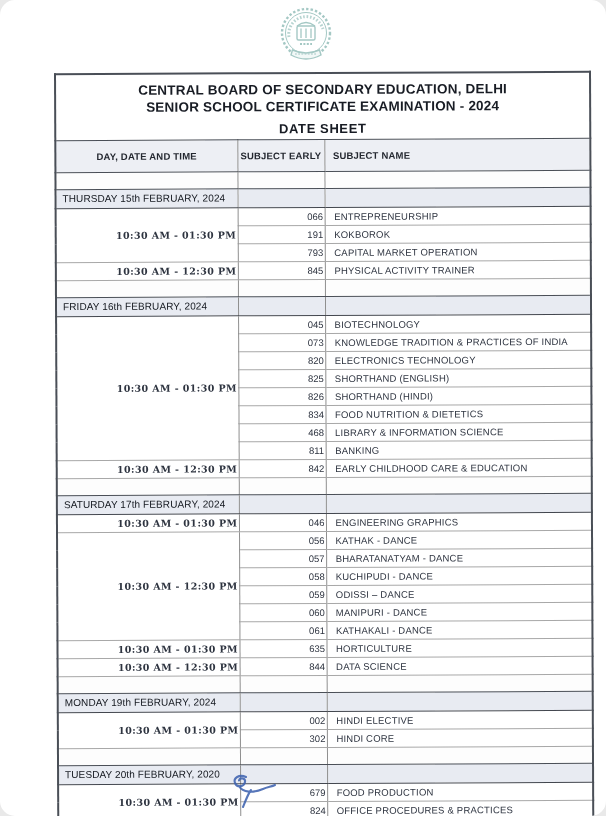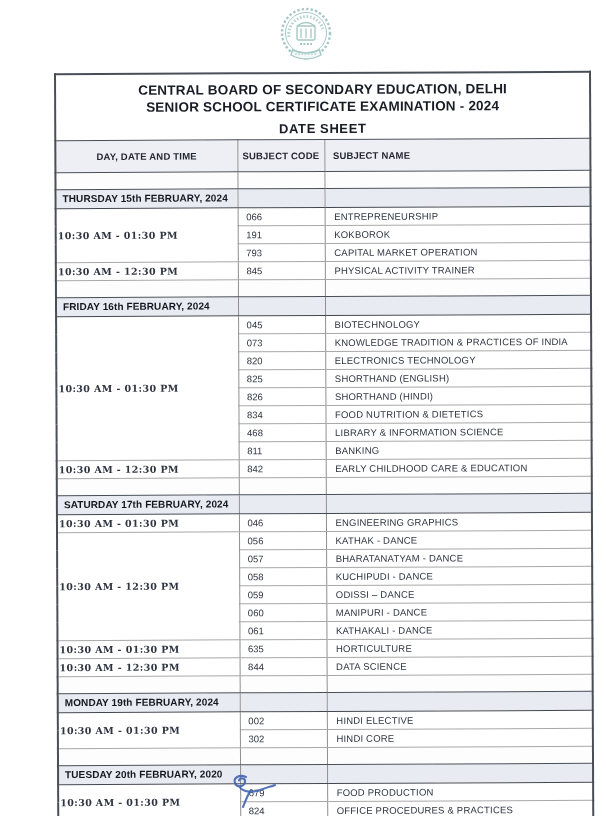--- a/index.html
+++ b/index.html
@@ -1,18 +1,18 @@
 <!DOCTYPE html>
 <html><head>
 <meta charset="utf-8">
 <style>
   html,body{margin:0;padding:0;background:#e9e9e9;}
   .sheet{
     position:relative;width:606px;height:816px;background:#ffffff;
-    font-family:"Liberation Sans",sans-serif;overflow:hidden;margin:0 auto;
+    font-family:"Liberation Sans",sans-serif;overflow:hidden;margin:0 auto;border-radius:15px;
   }
   
   .logo{position:absolute;left:275px;top:6px;width:62px;height:62px;opacity:.75;}
   
   .doc{position:absolute;left:54px;top:72px;width:536px;transform:rotate(-0.25deg);transform-origin:50% 0;}
   table.ds{
     width:535px;border-collapse:collapse;table-layout:fixed;
     border:2px solid #4a4f57;background:#fff;
   }
   td{overflow:hidden;white-space:nowrap;}
@@ -28,27 +28,27 @@
   }
   tr.head-row td.c1{text-align:center;}
   tr.head-row td.c2{text-align:center;}
   tr.head-row td.c3{padding-left:8px;}
   td.vline{border-right:1px solid #8f8f8f;margin-top:10px;}
   tr.spacer td{height:14px;border-top:1.6px solid #4a4f57;border-bottom:1.6px solid #4a4f57;background:#fdfdfd;}
   tr.date-row td{
     background:#e8ebf2;height:16px;border-top:1.6px solid #43474f;border-bottom:1.6px solid #43474f;
   }
   tr.date-row td.datecell{
-    font-weight:bold;font-size:10px;color:#14181f;padding-left:6px;letter-spacing:.1px;
+    font-weight:normal;font-size:10px;color:#14181f;padding-left:6px;letter-spacing:.1px;
   }
   tr.subj-row td{height:15px;font-size:9.5px;color:#2e3440;}
-  tr.subj-row td.code-cell{text-align:left;border-bottom:1px solid #a8a8a8;padding-left:8px;}
+  tr.subj-row td.code-cell{text-align:right;border-bottom:1px solid #a8a8a8;padding-left:8px;}
   tr.subj-row td.name-cell{padding-left:9px;border-bottom:1px solid #a8a8a8;letter-spacing:.2px;}
   td.time-cell{
-    text-align:left;vertical-align:middle;
+    text-align:right;vertical-align:middle;
     font-family:"DejaVu Serif",serif;font-weight:bold;font-size:10px;color:#1b1f27;
     letter-spacing:.4px;border-bottom:1px solid #a8a8a8;
   }
   
   .signature{position:absolute;left:225px;top:772px;width:60px;height:46px;}
 </style>
 </head>
 <body>
 
 <div class="sheet">
@@ -79,21 +79,21 @@
       <tbody id="ds-body">
         <tr>
           <td class="title-cell" colspan="3">
             <div class="title-line">CENTRAL BOARD OF SECONDARY EDUCATION, DELHI</div>
             <div class="title-line">SENIOR SCHOOL CERTIFICATE EXAMINATION - 2024</div>
             <div class="date-sheet-line">DATE SHEET</div>
           </td>
         </tr>
         <tr class="head-row">
           <td class="c1 vline">DAY, DATE AND TIME</td>
-          <td class="c2 vline">SUBJECT CODE</td>
+          <td class="c2 vline">SUBJECT EARLY</td>
           <td class="c3">SUBJECT NAME</td>
         </tr>
 
       <tr class="spacer">
             <td class="vline"></td>
             <td class="vline"></td>
             <td class=""></td>
           </tr>
           <tr class="date-row">
             <td class="datecell vline">THURSDAY 15th FEBRUARY, 2024</td>

